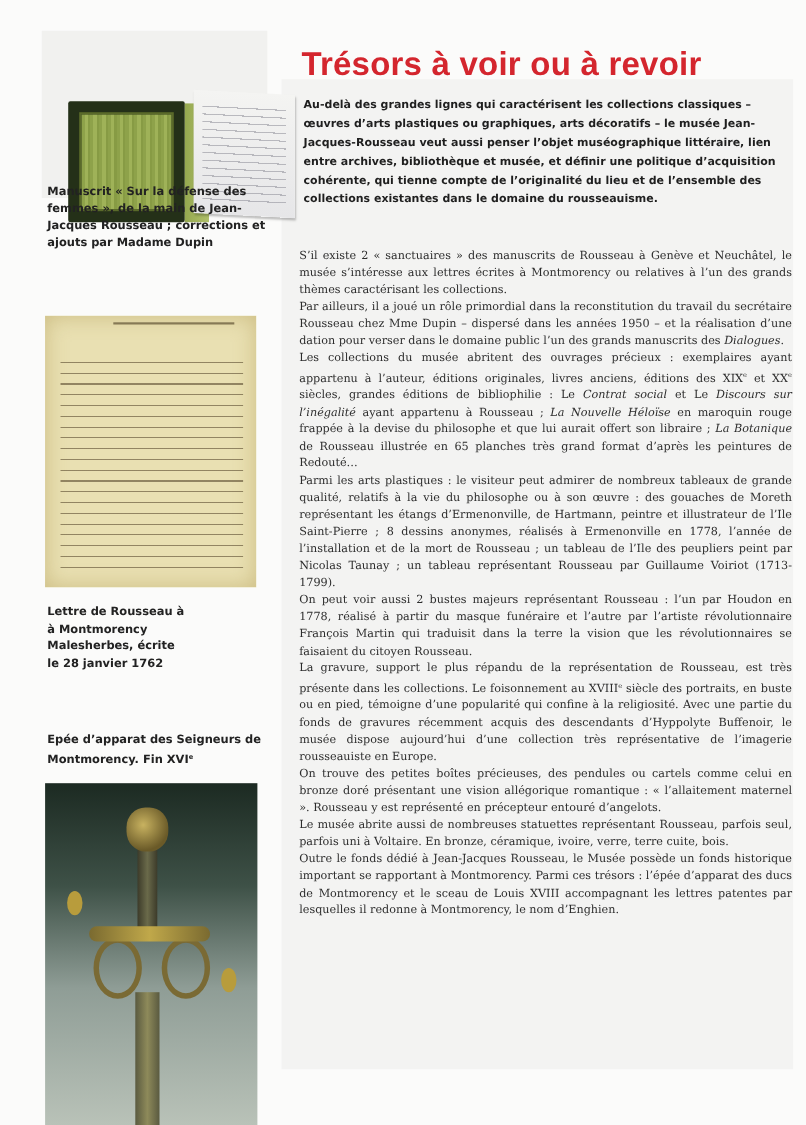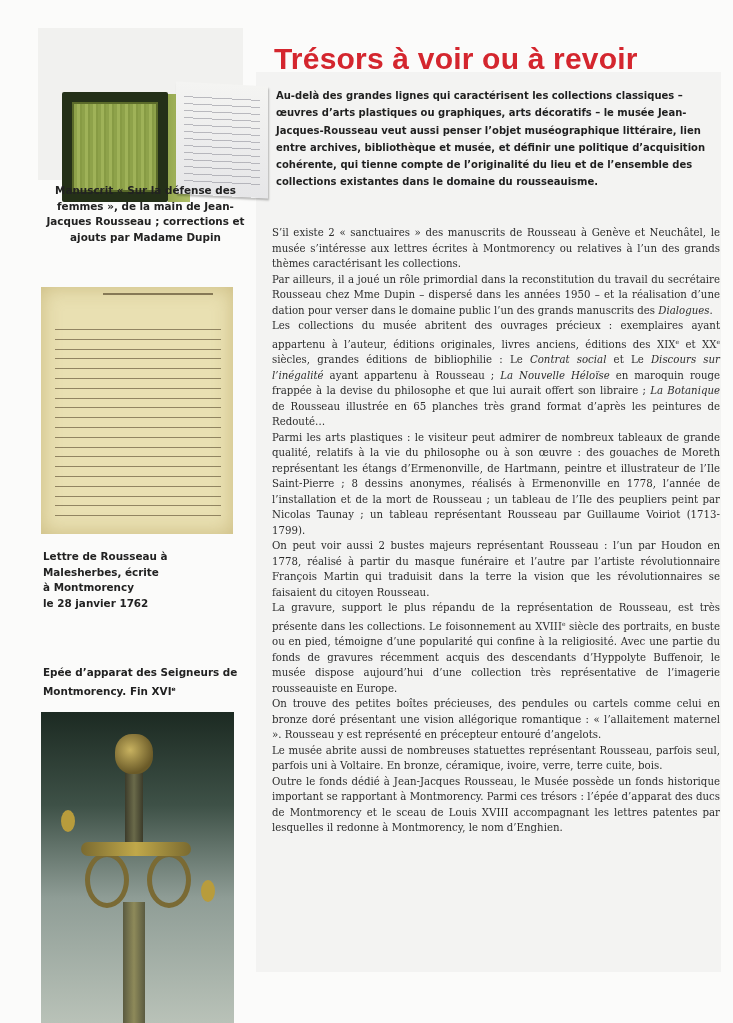--- a/index.html
+++ b/index.html
@@ -143,30 +143,30 @@
 
 <div class="img-manuscript">
   <div class="book-cover">
       <div class="inner"></div>
     </div>
   <div class="book-spine"></div>
   <div class="book-pages">
       <div class="ink"></div>
     </div>
 </div>
-<div class="caption" style="top:183px;text-align:center;">Manuscrit « Sur la défense des femmes », de la main de Jean-Jacques Rousseau ; corrections et ajouts par Madame Dupin</div>
+<div class="caption" style="top:167px;">Manuscrit « Sur la défense des femmes », de la main de Jean-Jacques Rousseau ; corrections et ajouts par Madame Dupin</div>
 
 <div class="img-letter">
   <div class="head"></div>
   <div class="lines"></div>
 </div>
 <div class="caption" style="top:549px;">
   <div>Lettre de Rousseau à</div>
+  <div>à Montmorency</div>
   <div>Malesherbes, écrite</div>
-  <div>à Montmorency</div>
   <div>le 28 janvier 1762</div>
 </div>
 
 <div class="caption" style="top:665px;"><span>Epée d’apparat des Seigneurs de Montmorency. Fin XVI</span><sup>e</sup></div>
 <div class="img-sword">
   <div class="sword-blade"></div>
   <div class="sword-grip"></div>
   <div class="sword-pommel"></div>
   <div class="sword-ring-l"></div>
   <div class="sword-ring-r"></div>

